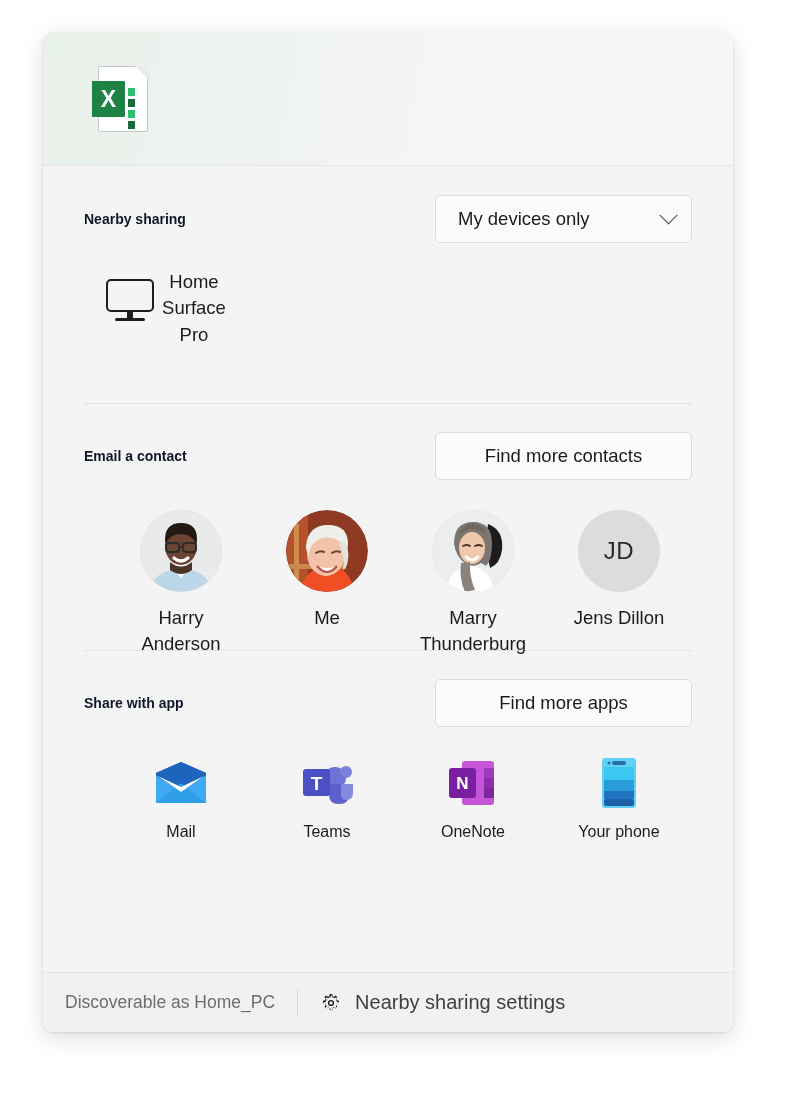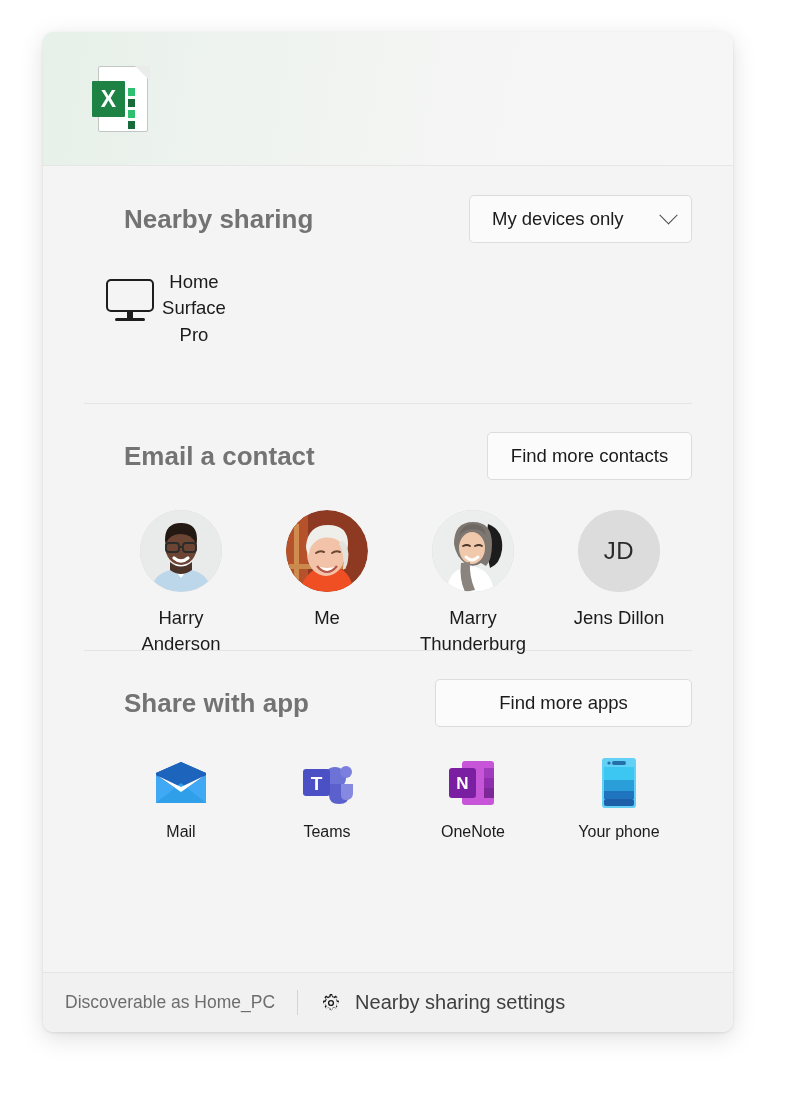--- a/index.html
+++ b/index.html
@@ -98,51 +98,50 @@
     flex: 1 1 auto;
     padding: 0 41px;
     background: #f4f4f4;
   }
   .section-head {
     display: flex;
     align-items: center;
     justify-content: space-between;
   }
   .section-title {
-    font-size: 26px;
+    font-size: 14px;
     font-weight: bold;
-    color: #737373;
-    margin-left: 40px;
+    color: #0f172a;
   }
   .pill {
     background: #fbfbfb;
     border: 1px solid #dcdcdc;
     border-radius: 5px;
     height: 48px;
     font-size: 18.5px;
     color: #1b1b1b;
     display: flex;
     align-items: center;
     justify-content: center;
     padding: 0 18px;
     cursor: pointer;
   }
   .dropdown-pill {
-    width: 223px;
+    width: 257px;
     justify-content: space-between;
     padding: 0 16px 0 22px;
   }
   .chev {
     width: 13px; height: 13px;
     border-right: 1.7px solid #4a4a4a;
     border-bottom: 1.7px solid #4a4a4a;
     transform: rotate(45deg) translate(-3px,-3px);
     flex: 0 0 auto;
   }
-  .btn-contacts { width: 205px; }
+  .btn-contacts { width: 257px; }
   .btn-apps { width: 257px; }
 
   .divider {
     height: 1px;
     background: #e4e4e4;
     margin: 0;
   }
 
   
   .nearby-head { padding-top: 29px; }

